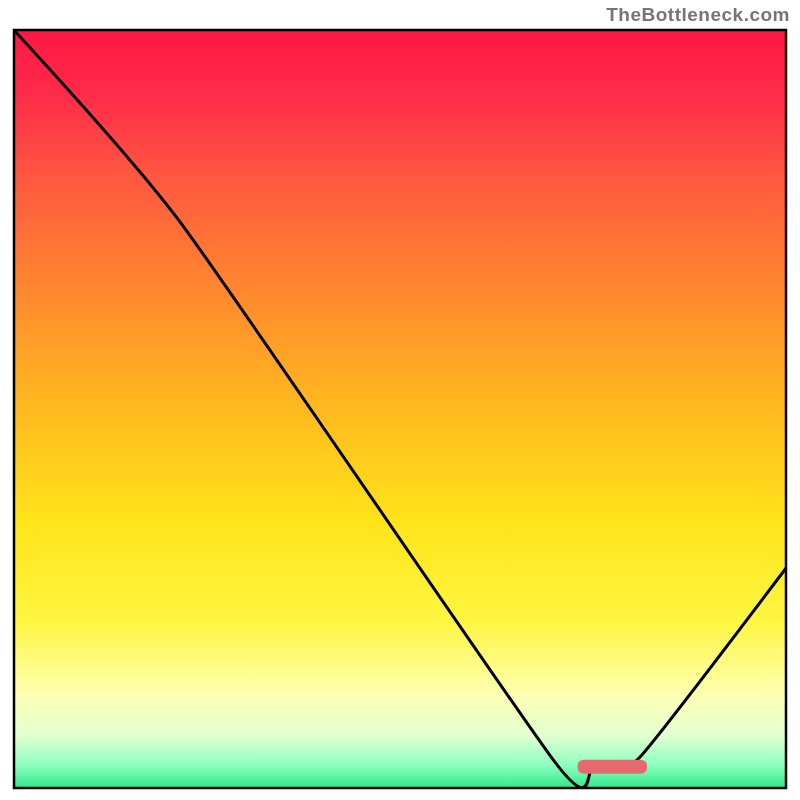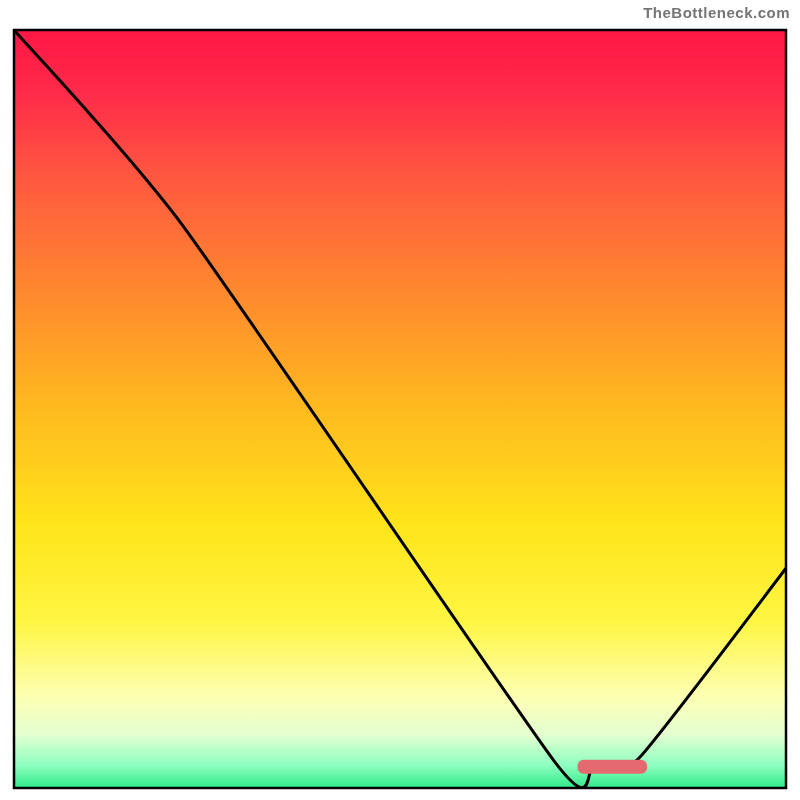--- a/index.html
+++ b/index.html
@@ -13,21 +13,21 @@
   }
   .stage {
     position: relative;
     width: 800px;
     height: 800px;
   }
   .attribution {
     position: absolute;
     top: 4px;
     right: 10px;
-    font-size: 15px;
+    font-size: 19px;
     font-weight: 600;
     color: #757575;
     letter-spacing: 0.5px;
   }
   svg {
     position: absolute;
     left: 0;
     top: 0;
   }
 </style>

